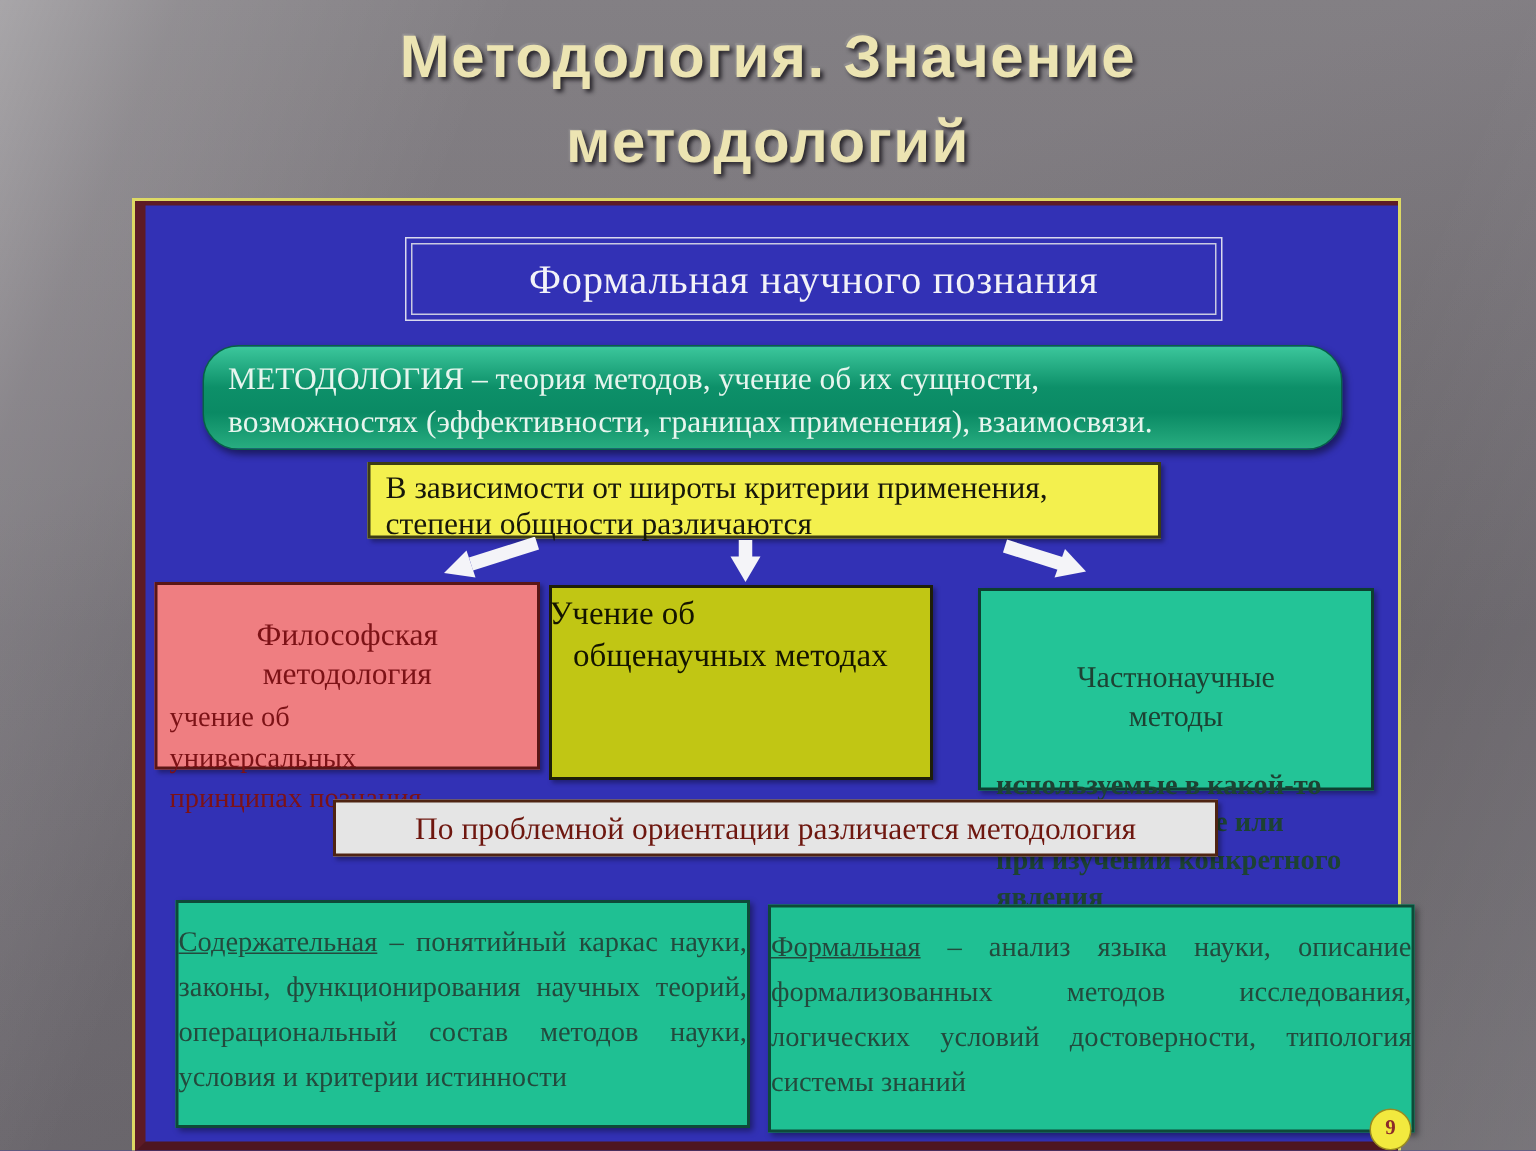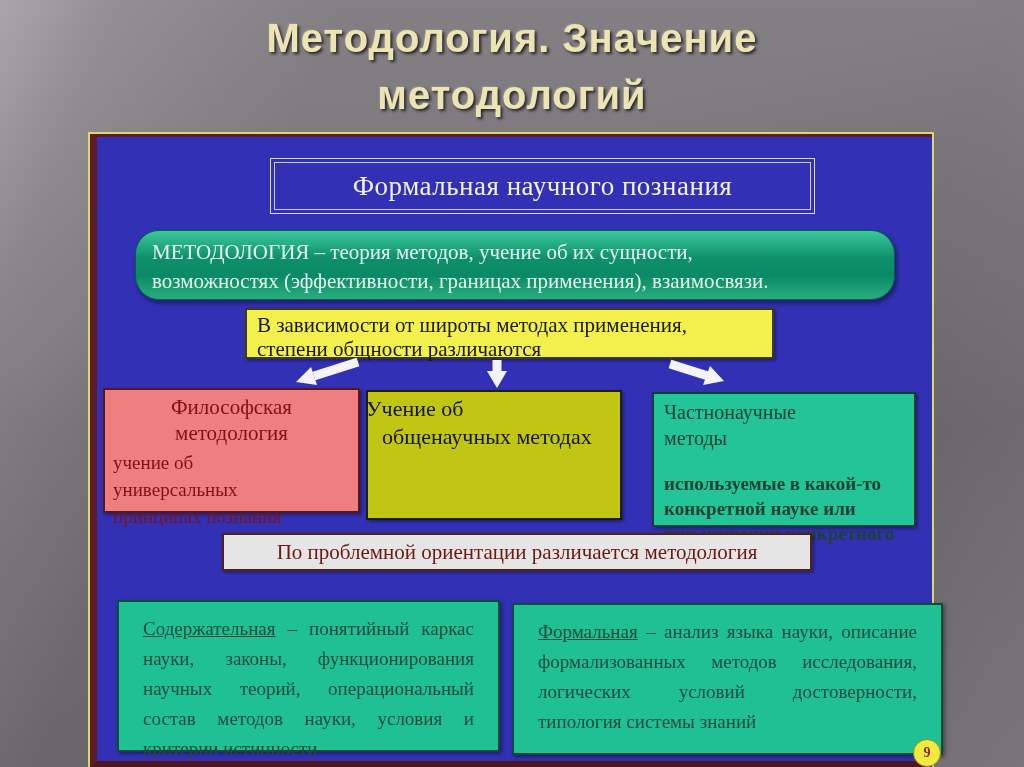--- a/index.html
+++ b/index.html
@@ -53,50 +53,50 @@
     color:#17170a;font-size:21px;line-height:24px;
     padding:3px 10px;white-space:pre-line;
   }
   .arrows{left:190px;top:224px;width:450px;height:34px;}
   .branch{box-shadow:2px 2px 3px rgba(0,0,0,0.35);}
   .branch-title{display:block;white-space:pre-line;}
   .branch-body{white-space:pre-line;}
   .branch-phil{
     left:13px;top:254px;width:257px;height:125px;
     background:#ef7e81;border:2px solid #5a1616;
-    color:#7c1216;padding:4px 8px;
+    color:#7c1216;padding:20px 8px;
   }
   .branch-phil .branch-title{text-align:center;font-size:21px;line-height:26px;}
   .branch-phil .branch-body{font-size:19px;line-height:27px;margin-top:3px;}
   .branch-gen{
     left:276px;top:256px;width:256px;height:130px;
     background:#c1c614;border:2px solid #1e1e08;
     color:#141400;padding:3px 10px 3px 14px;
   }
   .branch-gen .branch-title{font-size:22px;line-height:28px;text-indent:-16px;}
   .branch-gen .branch-body{font-size:20px;line-height:29px;margin-top:7px;}
   .branch-spec{
     left:562px;top:258px;width:264px;height:135px;
     background:#23c497;border:2px solid #0d3f30;
     color:#1d4233;padding:5px 10px;
   }
-  .branch-spec .branch-title{font-size:20px;line-height:26px;}
+  .branch-spec .branch-title{text-align:center;font-size:20px;line-height:26px;margin-top:40px;}
   .branch-spec .branch-body{font-size:19px;line-height:25px;font-weight:bold;margin-top:20px;}
   .problem-box{
     left:132px;top:399px;width:590px;height:38px;
     background:#e5e5e5;border:2px solid #4f2413;
     box-shadow:2px 2px 3px rgba(0,0,0,0.35);
     display:flex;align-items:center;justify-content:center;
     color:#6e170f;font-size:21px;
   }
   .type-box{
     background:#1fc093;border:2px solid #0e4a38;
     box-shadow:2px 2px 4px rgba(0,0,0,0.4);
     color:#234a3d;font-size:19px;line-height:30px;
-    text-align:justify;padding:12px 24px;
+    text-align:justify;padding:12px 0;
   }
   .type-content{left:27px;top:466px;width:383px;height:152px;}
   .type-formal{left:422px;top:469px;width:431px;height:152px;}
   .type-term{text-decoration:underline;}
   .page-badge{
     left:823px;top:605px;width:28px;height:28px;border-radius:50%;
     background:#f2e93e;border:1px solid #9a8a20;
     display:flex;align-items:center;justify-content:center;
     color:#8b2a2a;font-size:14px;font-weight:bold;z-index:5;
   }
@@ -112,21 +112,21 @@
 <div class="panel">
   <div class="panel-maroon"></div>
 
   <div class="abs header-box">
     <span>Формальная научного познания</span>
   </div>
 
   <div class="abs def-box">МЕТОДОЛОГИЯ – теория методов, учение об их сущности,
 возможностях (эффективности, границах применения), взаимосвязи.</div>
 
-  <div class="abs criteria-box">В зависимости от широты методах применения,
+  <div class="abs criteria-box">В зависимости от широты критерии применения,
 степени общности различаются</div>
 
   <svg class="abs arrows" viewBox="0 0 450 34">
     <g>
       <line x1="78" y1="4" x2="34" y2="18" stroke="#f4f4f8" stroke-width="9"></line>
       <polygon points="16,24 31,9 37,27" fill="#f4f4f8"></polygon>
     </g>
     <g>
       <line x1="217" y1="2" x2="217" y2="16" stroke="#f4f4f8" stroke-width="9"></line>
       <polygon points="217,30 207,13 227,13" fill="#f4f4f8"></polygon>

